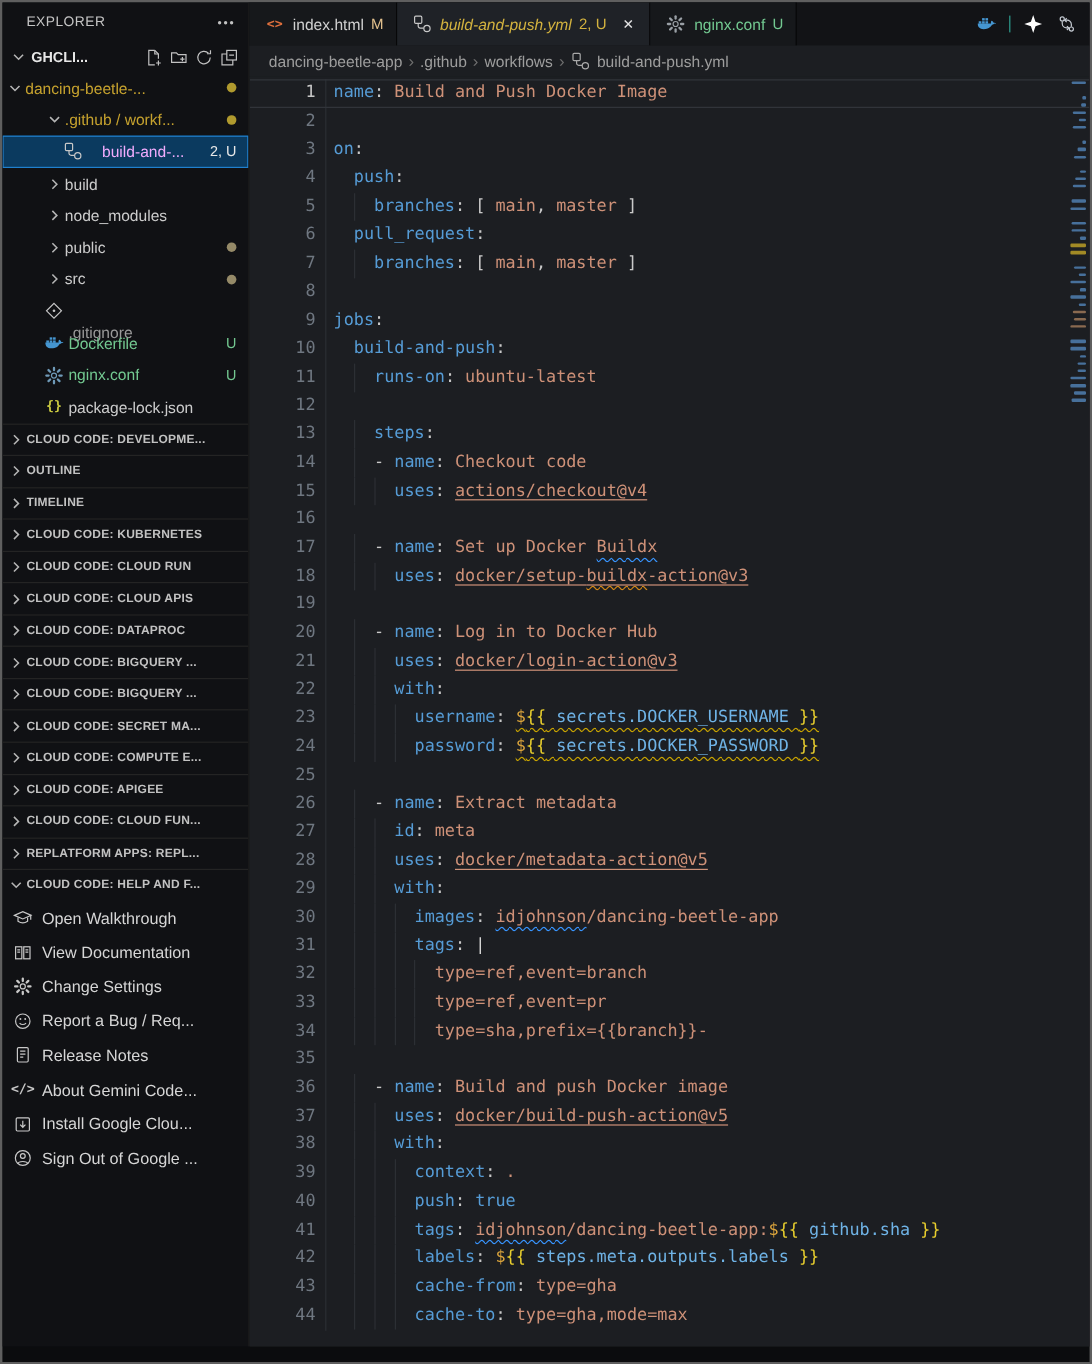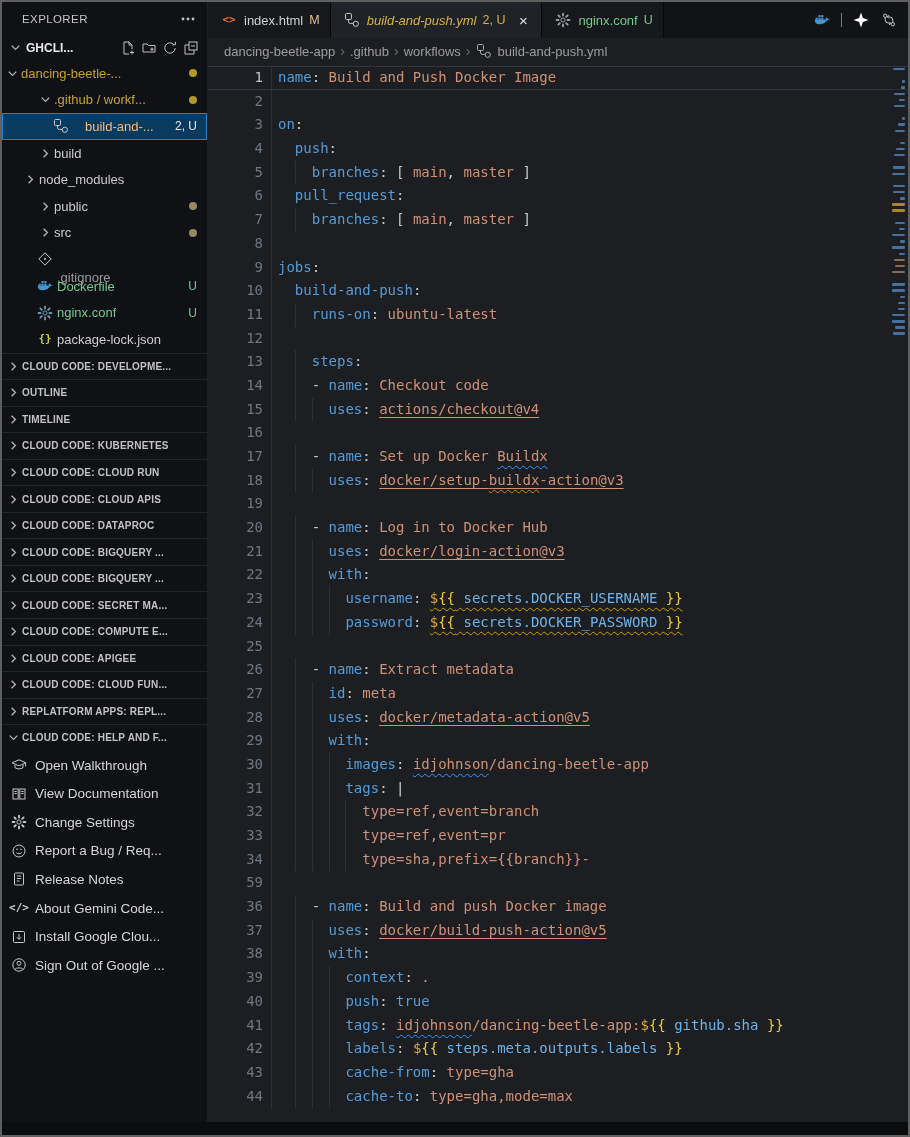--- a/index.html
+++ b/index.html
@@ -153,34 +153,34 @@
           <span class="dot" style="background: rgb(176, 154, 46);"></span>
         </div>
         <div class="tree-row selected" style="padding-left: 50px;">
           <span class="icon" style="color: rgb(200, 200, 200); margin-right: 3px;">
             <svg viewBox="0 0 16 16" fill="none" stroke="currentColor">
               <rect x="1.5" y="1.5" width="6" height="6" rx="1"></rect>
               <circle cx="11.8" cy="11.8" r="2.6"></circle>
               <path d="M4.5 7.5v2.2a1.7 1.7 0 0 0 1.7 1.7h2.9"></path>
             </svg>
           </span>
-          <span class="label" style="color: #fdba74; padding-left: 12px;">build-and-...</span>
+          <span class="label" style="color: #f0abfc; padding-left: 12px;">build-and-...</span>
           <span class="spacer"></span>
           <span class="badge-txt" style="color: rgb(232, 232, 232);">2, U</span>
         </div>
         <div class="tree-row" style="padding-left: 34px;">
           <span class="chev">
             <svg viewBox="0 0 16 16">
               <path d="M6 4l4 4-4 4" fill="none" stroke="currentColor" stroke-width="1.4"></path>
             </svg>
           </span>
           <span class="label" style="color: rgb(204, 204, 204);">build</span>
           <span class="spacer"></span>
         </div>
-        <div class="tree-row" style="padding-left: 19px;">
+        <div class="tree-row" style="padding-left: 34px;">
           <span class="chev">
             <svg viewBox="0 0 16 16">
               <path d="M6 4l4 4-4 4" fill="none" stroke="currentColor" stroke-width="1.4"></path>
             </svg>
           </span>
           <span class="label" style="color: rgb(204, 204, 204);">node_modules</span>
           <span class="spacer"></span>
         </div>
         <div class="tree-row" style="padding-left: 34px;">
           <span class="chev">
@@ -581,21 +581,21 @@
           <div class="line"><span class="lnum">25</span><span class="lcode"></span></div>
           <div class="line"><span class="guide" style="left: 86.86px;"></span><span class="lnum">26</span><span class="lcode">    <span class="tk-punc">- </span><span class="tk-key">name</span><span class="tk-punc">: </span><span class="tk-str">Extract metadata</span></span></div>
           <div class="line"><span class="guide" style="left: 86.86px;"></span><span class="guide" style="left: 103.72px;"></span><span class="lnum">27</span><span class="lcode">      <span class="tk-key">id</span><span class="tk-punc">: </span><span class="tk-str">meta</span></span></div>
           <div class="line"><span class="guide" style="left: 86.86px;"></span><span class="guide" style="left: 103.72px;"></span><span class="lnum">28</span><span class="lcode">      <span class="tk-key">uses</span><span class="tk-punc">: </span><span class="tk-link">docker/metadata-action@v5</span></span></div>
           <div class="line"><span class="guide" style="left: 86.86px;"></span><span class="guide" style="left: 103.72px;"></span><span class="lnum">29</span><span class="lcode">      <span class="tk-key">with</span><span class="tk-punc">:</span></span></div>
           <div class="line"><span class="guide" style="left: 86.86px;"></span><span class="guide" style="left: 103.72px;"></span><span class="guide" style="left: 120.58px;"></span><span class="lnum">30</span><span class="lcode">        <span class="tk-key">images</span><span class="tk-punc">: </span><span class="tk-str sq-blue">idjohnson</span><span class="tk-str">/dancing-beetle-app</span></span></div>
           <div class="line"><span class="guide" style="left: 86.86px;"></span><span class="guide" style="left: 103.72px;"></span><span class="guide" style="left: 120.58px;"></span><span class="lnum">31</span><span class="lcode">        <span class="tk-key">tags</span><span class="tk-punc">: </span><span class="tk-plain">|</span></span></div>
           <div class="line"><span class="guide" style="left: 86.86px;"></span><span class="guide" style="left: 103.72px;"></span><span class="guide" style="left: 120.58px;"></span><span class="guide" style="left: 137.44px;"></span><span class="lnum">32</span><span class="lcode">          <span class="tk-str">type=ref,event=branch</span></span></div>
           <div class="line"><span class="guide" style="left: 86.86px;"></span><span class="guide" style="left: 103.72px;"></span><span class="guide" style="left: 120.58px;"></span><span class="guide" style="left: 137.44px;"></span><span class="lnum">33</span><span class="lcode">          <span class="tk-str">type=ref,event=pr</span></span></div>
           <div class="line"><span class="guide" style="left: 86.86px;"></span><span class="guide" style="left: 103.72px;"></span><span class="guide" style="left: 120.58px;"></span><span class="guide" style="left: 137.44px;"></span><span class="lnum">34</span><span class="lcode">          <span class="tk-str">type=sha,prefix={{branch}}-</span></span></div>
-          <div class="line"><span class="lnum">59</span><span class="lcode"></span></div>
+          <div class="line"><span class="lnum">35</span><span class="lcode"></span></div>
           <div class="line"><span class="guide" style="left: 86.86px;"></span><span class="lnum">36</span><span class="lcode">    <span class="tk-punc">- </span><span class="tk-key">name</span><span class="tk-punc">: </span><span class="tk-str">Build and push Docker image</span></span></div>
           <div class="line"><span class="guide" style="left: 86.86px;"></span><span class="guide" style="left: 103.72px;"></span><span class="lnum">37</span><span class="lcode">      <span class="tk-key">uses</span><span class="tk-punc">: </span><span class="tk-link">docker/build-push-action@v5</span></span></div>
           <div class="line"><span class="guide" style="left: 86.86px;"></span><span class="guide" style="left: 103.72px;"></span><span class="lnum">38</span><span class="lcode">      <span class="tk-key">with</span><span class="tk-punc">:</span></span></div>
           <div class="line"><span class="guide" style="left: 86.86px;"></span><span class="guide" style="left: 103.72px;"></span><span class="guide" style="left: 120.58px;"></span><span class="lnum">39</span><span class="lcode">        <span class="tk-key">context</span><span class="tk-punc">: </span><span class="tk-str">.</span></span></div>
           <div class="line"><span class="guide" style="left: 86.86px;"></span><span class="guide" style="left: 103.72px;"></span><span class="guide" style="left: 120.58px;"></span><span class="lnum">40</span><span class="lcode">        <span class="tk-key">push</span><span class="tk-punc">: </span><span class="tk-bool">true</span></span></div>
           <div class="line"><span class="guide" style="left: 86.86px;"></span><span class="guide" style="left: 103.72px;"></span><span class="guide" style="left: 120.58px;"></span><span class="lnum">41</span><span class="lcode">        <span class="tk-key">tags</span><span class="tk-punc">: </span><span class="tk-str sq-blue">idjohnson</span><span class="tk-str">/dancing-beetle-app:</span><span class="tk-dollar">$</span><span class="tk-brace">{{</span><span class="tk-expr"> github.sha </span><span class="tk-brace">}}</span></span></div>
           <div class="line"><span class="guide" style="left: 86.86px;"></span><span class="guide" style="left: 103.72px;"></span><span class="guide" style="left: 120.58px;"></span><span class="lnum">42</span><span class="lcode">        <span class="tk-key">labels</span><span class="tk-punc">: </span><span class="tk-dollar">$</span><span class="tk-brace">{{</span><span class="tk-expr"> steps.meta.outputs.labels </span><span class="tk-brace">}}</span></span></div>
           <div class="line"><span class="guide" style="left: 86.86px;"></span><span class="guide" style="left: 103.72px;"></span><span class="guide" style="left: 120.58px;"></span><span class="lnum">43</span><span class="lcode">        <span class="tk-key">cache-from</span><span class="tk-punc">: </span><span class="tk-str">type=gha</span></span></div>
           <div class="line"><span class="guide" style="left: 86.86px;"></span><span class="guide" style="left: 103.72px;"></span><span class="guide" style="left: 120.58px;"></span><span class="lnum">44</span><span class="lcode">        <span class="tk-key">cache-to</span><span class="tk-punc">: </span><span class="tk-str">type=gha,mode=max</span></span></div>
         </div>

